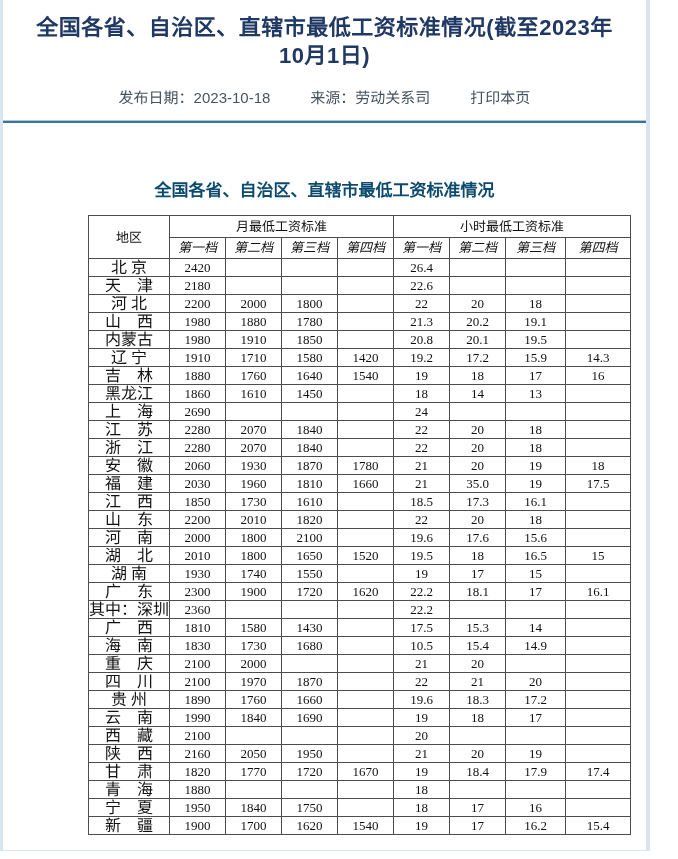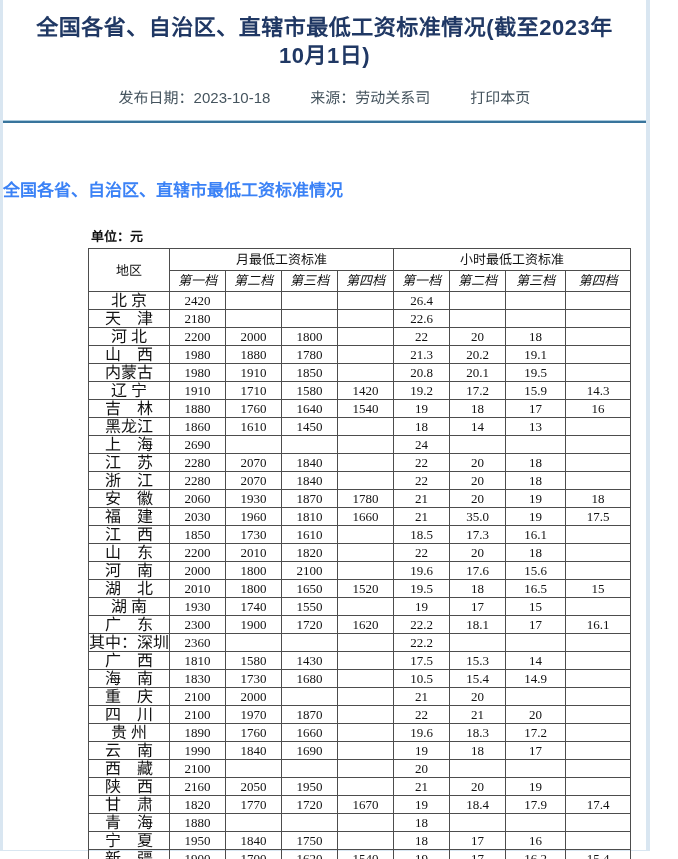--- a/index.html
+++ b/index.html
@@ -43,25 +43,25 @@
   }
   .meta-item{white-space:nowrap;}
   .print-link{color:var(--meta-color);text-decoration:none;cursor:pointer;}
   .divider{
     height:3px;
     border-top:1px solid var(--divider-light);
     background:var(--divider-dark);
   }
   .content{padding-top:53px;}
   .table-title{
-    text-align:left;
+    text-align:center;
     font-size:17px;
     font-weight:bold;
-    color:#3b82f6;
-    margin-bottom:25px;
+    color:#0c4a6e;
+    margin-bottom:14px;
     font-family:"Liberation Sans","DejaVu Sans",sans-serif;
   }
   .unit-label{
     font-size:13px;font-weight:bold;color:#111;
     margin:0 0 3px 88px;
     font-family:"Liberation Serif","DejaVu Serif",serif;
   }
   table.wage-table{
     border-collapse:collapse;
     table-layout:fixed;
@@ -92,21 +92,20 @@
       <span class="meta-item">发布日期：2023-10-18</span>
       <span class="meta-item">来源：劳动关系司</span>
       <a class="meta-item print-link">打印本页</a>
     </div>
   </div>
 
   <div class="divider"></div>
 
   <div class="content">
     <h2 class="table-title">全国各省、自治区、直辖市最低工资标准情况</h2>
-    <div class="unit-label">单位：元</div>
 
     <table class="wage-table">
       <colgroup>
         <col style="width:66px">
         <col style="width:56px">
           <col style="width:56px">
           <col style="width:56px">
           <col style="width:56px">
         <col style="width:56px">
           <col style="width:56px">

